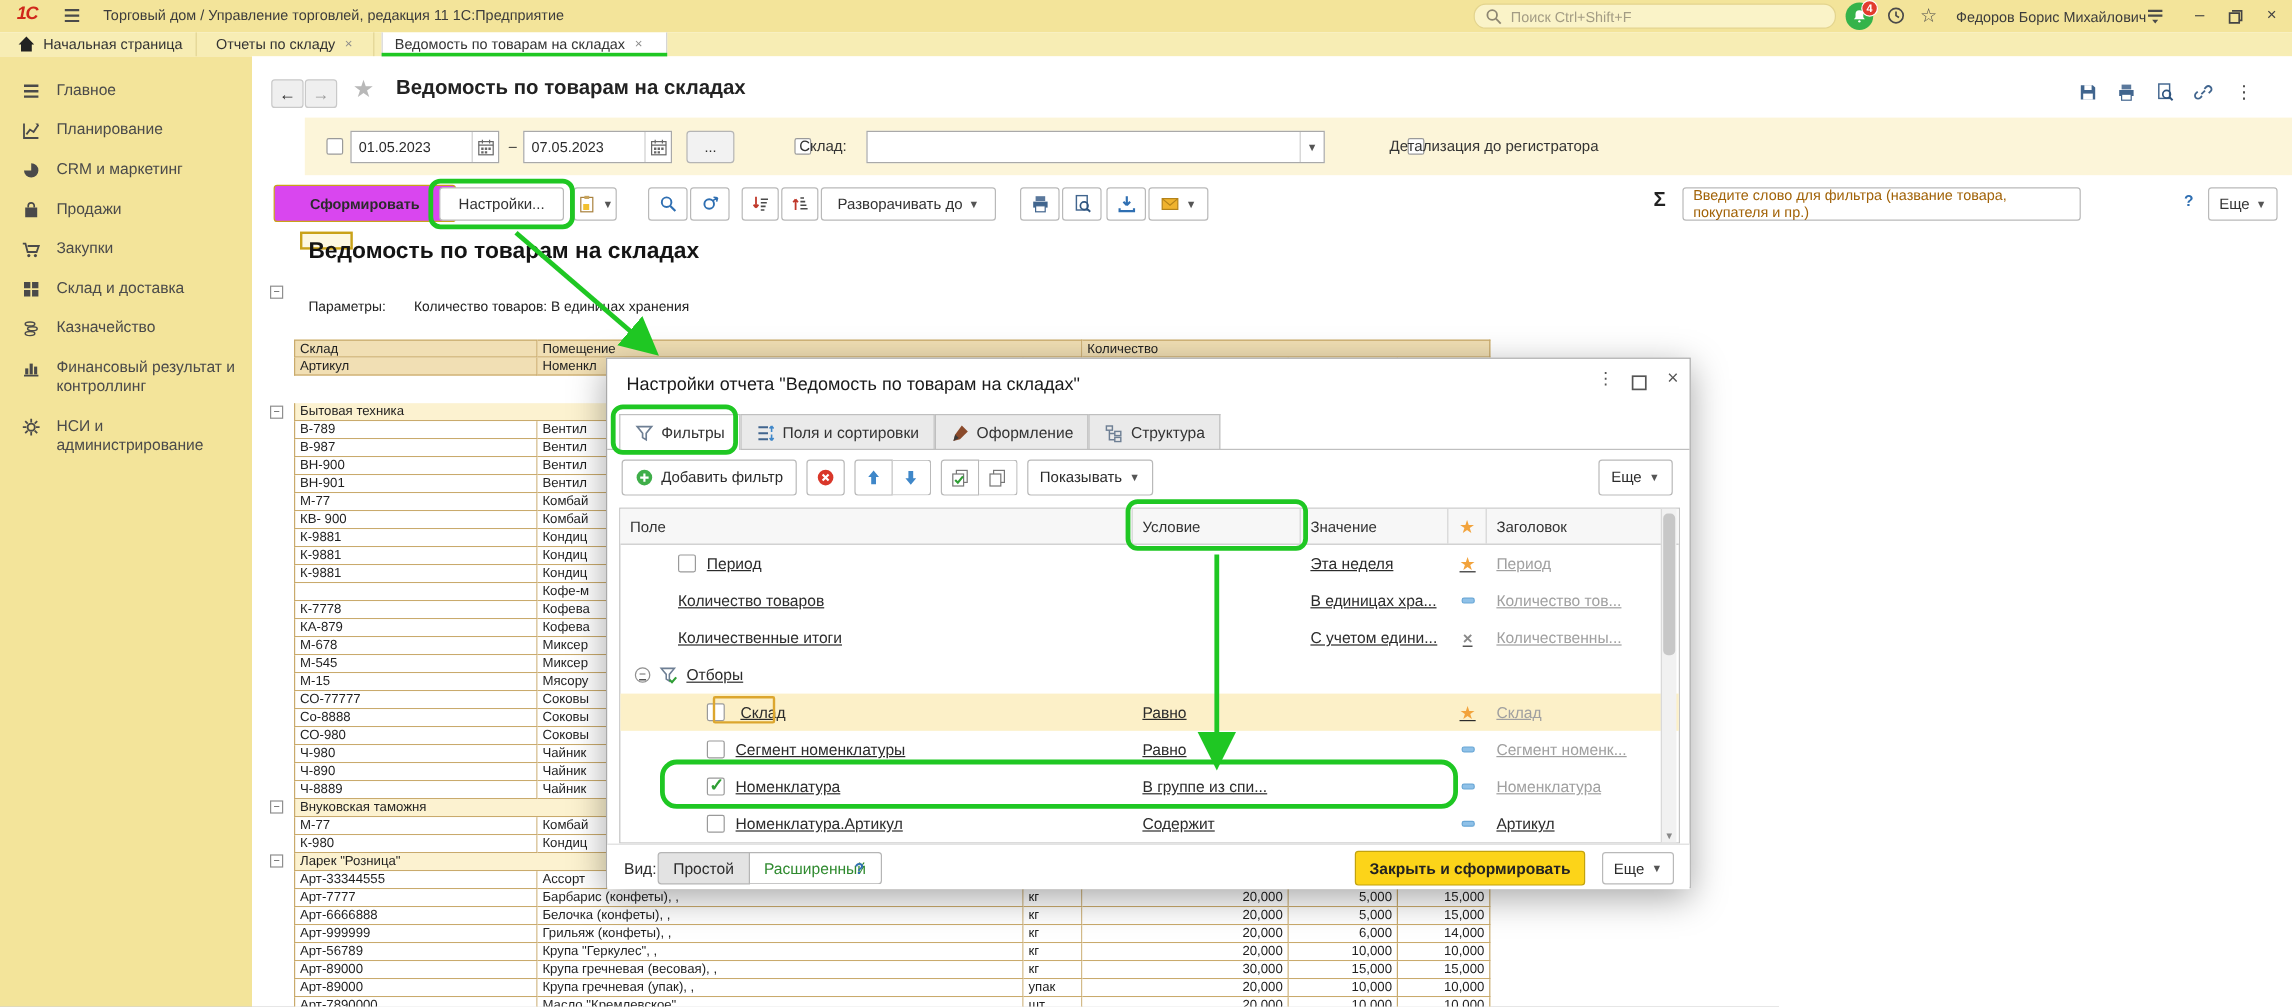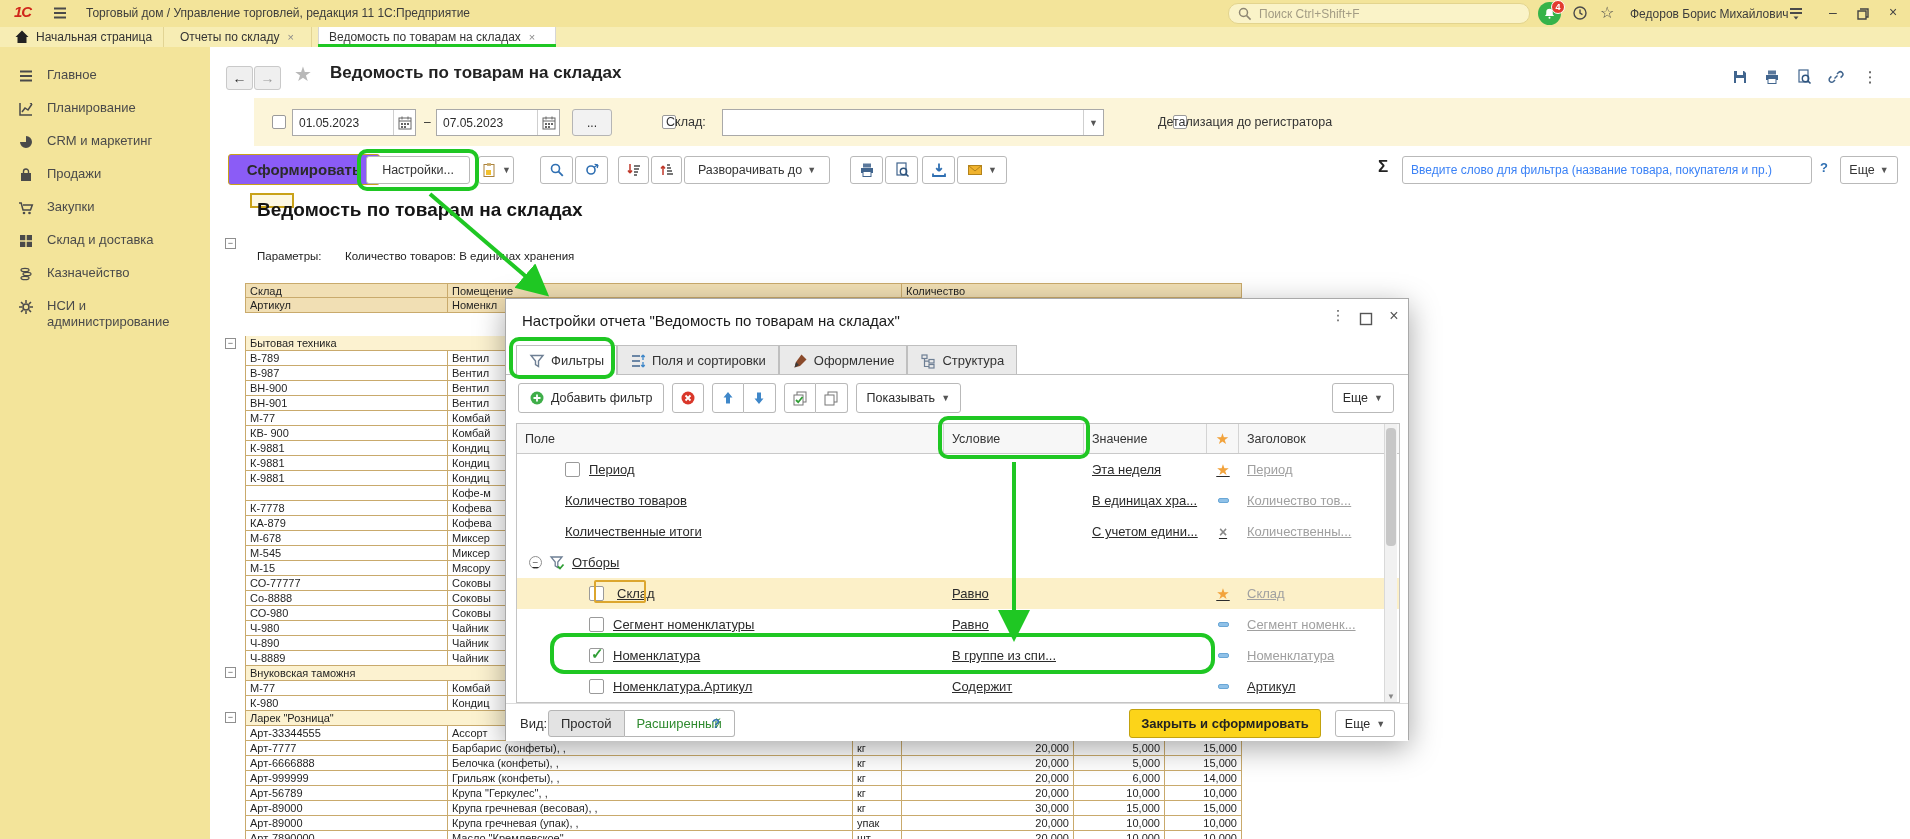--- a/index.html
+++ b/index.html
@@ -52,26 +52,26 @@
 
   .strip{position:absolute;left:0;top:51px;width:1700px;height:48px;background:#fcf5d9;margin-left:44px;}
   .cb{display:inline-block;width:14px;height:14px;background:#fff;border:1px solid #9a9a9a;border-radius:2px;position:relative;}
   .field{background:#fff;border:1px solid #a9a9a9;display:flex;align-items:center;font-size:12px;padding-left:6px;}
   .field .calbtn{margin-left:auto;width:22px;height:100%;display:flex;align-items:center;justify-content:center;border-left:1px solid #cfcfcf;}
   .btn{background:#f2f2f2;border:1px solid #b5b5b5;border-radius:3px;display:flex;align-items:center;justify-content:center;font-size:12px;}
   .lbl12{font-size:12.5px;color:#333;}
 
   .toolbar-btn{position:absolute;background:#fff;border:1px solid #b9b9b9;border-radius:3px;display:flex;
     align-items:center;justify-content:center;font-size:12.5px;color:#333;gap:5px;}
-  .gen-btn{position:absolute;left:18px;top:107px;width:152px;height:31px;background:#8b5cf6;border:1px solid #c9a21a;
-    border-radius:3px;display:flex;align-items:center;justify-content:center;font-size:15px;font-weight:600;color:#2b2b2b;}
+  .gen-btn{position:absolute;left:18px;top:107px;width:152px;height:31px;background:#d946ef;border:1px solid #c9a21a;
+    border-radius:3px;display:flex;align-items:center;justify-content:center;font-size:12px;font-weight:600;color:#2b2b2b;}
   .caret{font-size:9px;color:#555;}
   .sigma{position:absolute;left:1168px;top:110px;font-size:17px;font-weight:bold;color:#222;}
-  .flt-input{position:absolute;left:1192px;top:109px;width:410px;height:28px;border:1px solid #b9b9b9;border-radius:3px;
-    display:flex;align-items:center;padding-left:8px;font-size:12px;color:#3b82f6;background:#fff;}
+  .flt-input{position:absolute;left:1192px;top:109px;width:332px;height:28px;border:1px solid #b9b9b9;border-radius:3px;
+    display:flex;align-items:center;padding-left:8px;font-size:12px;color:#a16207;background:#fff;}
   .qmark{color:#2f6fb2;font-size:13px;font-weight:bold;}
 
   
   .doc-title{position:absolute;left:47px;top:152px;font-size:19px;font-weight:bold;color:#141414;}
   .cursor-cell{position:absolute;left:40px;top:146px;width:44px;height:15px;border:2px solid #c9a21a;background:#fdf8e2;}
   .tree-box{position:absolute;width:11px;height:11px;border:1px solid #8f8f8f;background:#fff;font-size:9px;line-height:9px;
     text-align:center;color:#555;}
   .params-l{position:absolute;left:47px;top:203px;font-size:11.5px;color:#222;}
   .params-v{position:absolute;left:135px;top:203px;font-size:11.5px;color:#222;}
 
@@ -267,20 +267,31 @@
             <ellipse cx="7" cy="4" rx="4" ry="1.7" fill="none" stroke="#4a4a4a" stroke-width="1.2"></ellipse>
             <ellipse cx="9" cy="8" rx="4" ry="1.7" fill="none" stroke="#4a4a4a" stroke-width="1.2"></ellipse>
             <ellipse cx="7" cy="12" rx="4" ry="1.7" fill="none" stroke="#4a4a4a" stroke-width="1.2"></ellipse>
           </svg>
         </span>
         <span class="lbl">Казначейство</span>
       </div>
       <div class="side-item">
         <span class="icn ">
           <svg viewBox="0 0 16 16">
+            <path d="M2 14h12" stroke="#4a4a4a" stroke-width="1.3"></path>
+            <rect x="3" y="8" width="2.6" height="5" fill="#4a4a4a"></rect>
+            <rect x="6.7" y="4" width="2.6" height="9" fill="#4a4a4a"></rect>
+            <rect x="10.4" y="6.5" width="2.6" height="6.5" fill="#4a4a4a"></rect>
+          </svg>
+        </span>
+        <span class="lbl">Финансовый результат и контроллинг</span>
+      </div>
+      <div class="side-item">
+        <span class="icn ">
+          <svg viewBox="0 0 16 16">
             <circle cx="8" cy="8" r="3" fill="none" stroke="#4a4a4a" stroke-width="1.6"></circle>
             <path d="M8 1v3M8 12v3M1 8h3M12 8h3M3 3l2.1 2.1M10.9 10.9 13 13M13 3l-2.1 2.1M5.1 10.9 3 13" stroke="#4a4a4a" stroke-width="1.5"></path>
           </svg>
         </span>
         <span class="lbl">НСИ и администрирование</span>
       </div>
     </div>
 
   <div class="content">
 

